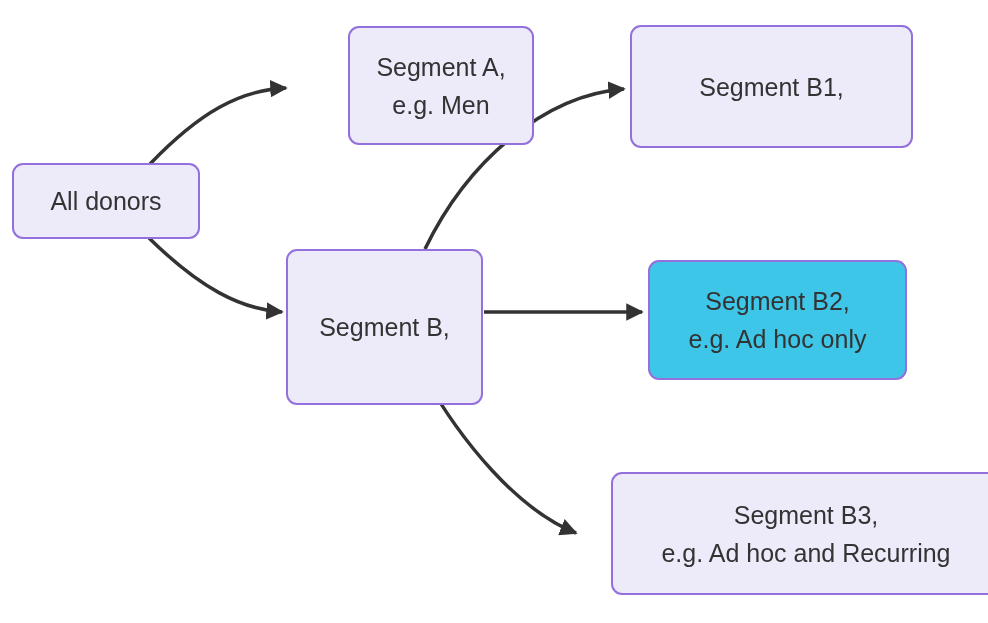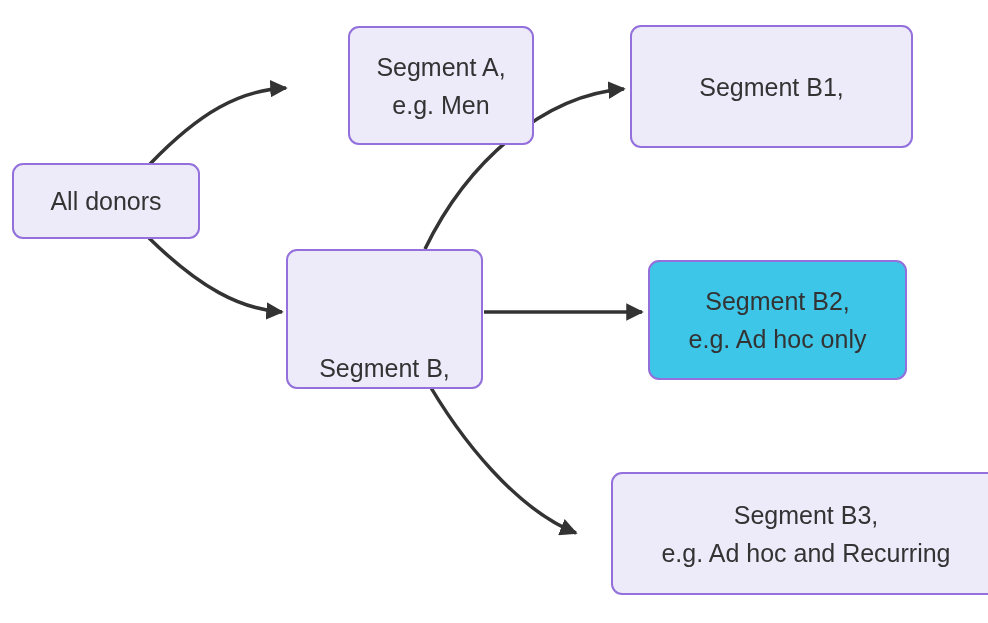--- a/index.html
+++ b/index.html
@@ -50,21 +50,21 @@
   .node.highlight {
     background: var(--highlight-fill, #3ec6e8);
   }
   .node span {
     display: block;
     white-space: nowrap;
   }
   
   #node-all-donors { left: 12px;  top: 163px; width: 188px; height: 76px;  }
   #node-segment-a  { left: 300px; top: 26px;  width: 186px; height: 119px; margin-left: 48px; }
-  #node-segment-b  { left: 286px; top: 249px; width: 197px; height: 140px; justify-content: flex-end; }
+  #node-segment-b  { left: 286px; top: 249px; width: 197px; height: 156px; }
   #node-segment-b1 { left: 630px; top: 25px;  width: 283px; height: 123px; }
   #node-segment-b2 { left: 648px; top: 260px; width: 259px; height: 120px; }
   #node-segment-b3 { left: 582px; top: 472px; width: 390px; height: 123px; margin-left: 29px; }
 </style>
 </head>
 <body>
 
 <div id="canvas">
 
   <svg id="edges" width="988" height="623" viewBox="0 0 988 623" xmlns="http://www.w3.org/2000/svg" aria-hidden="true">

